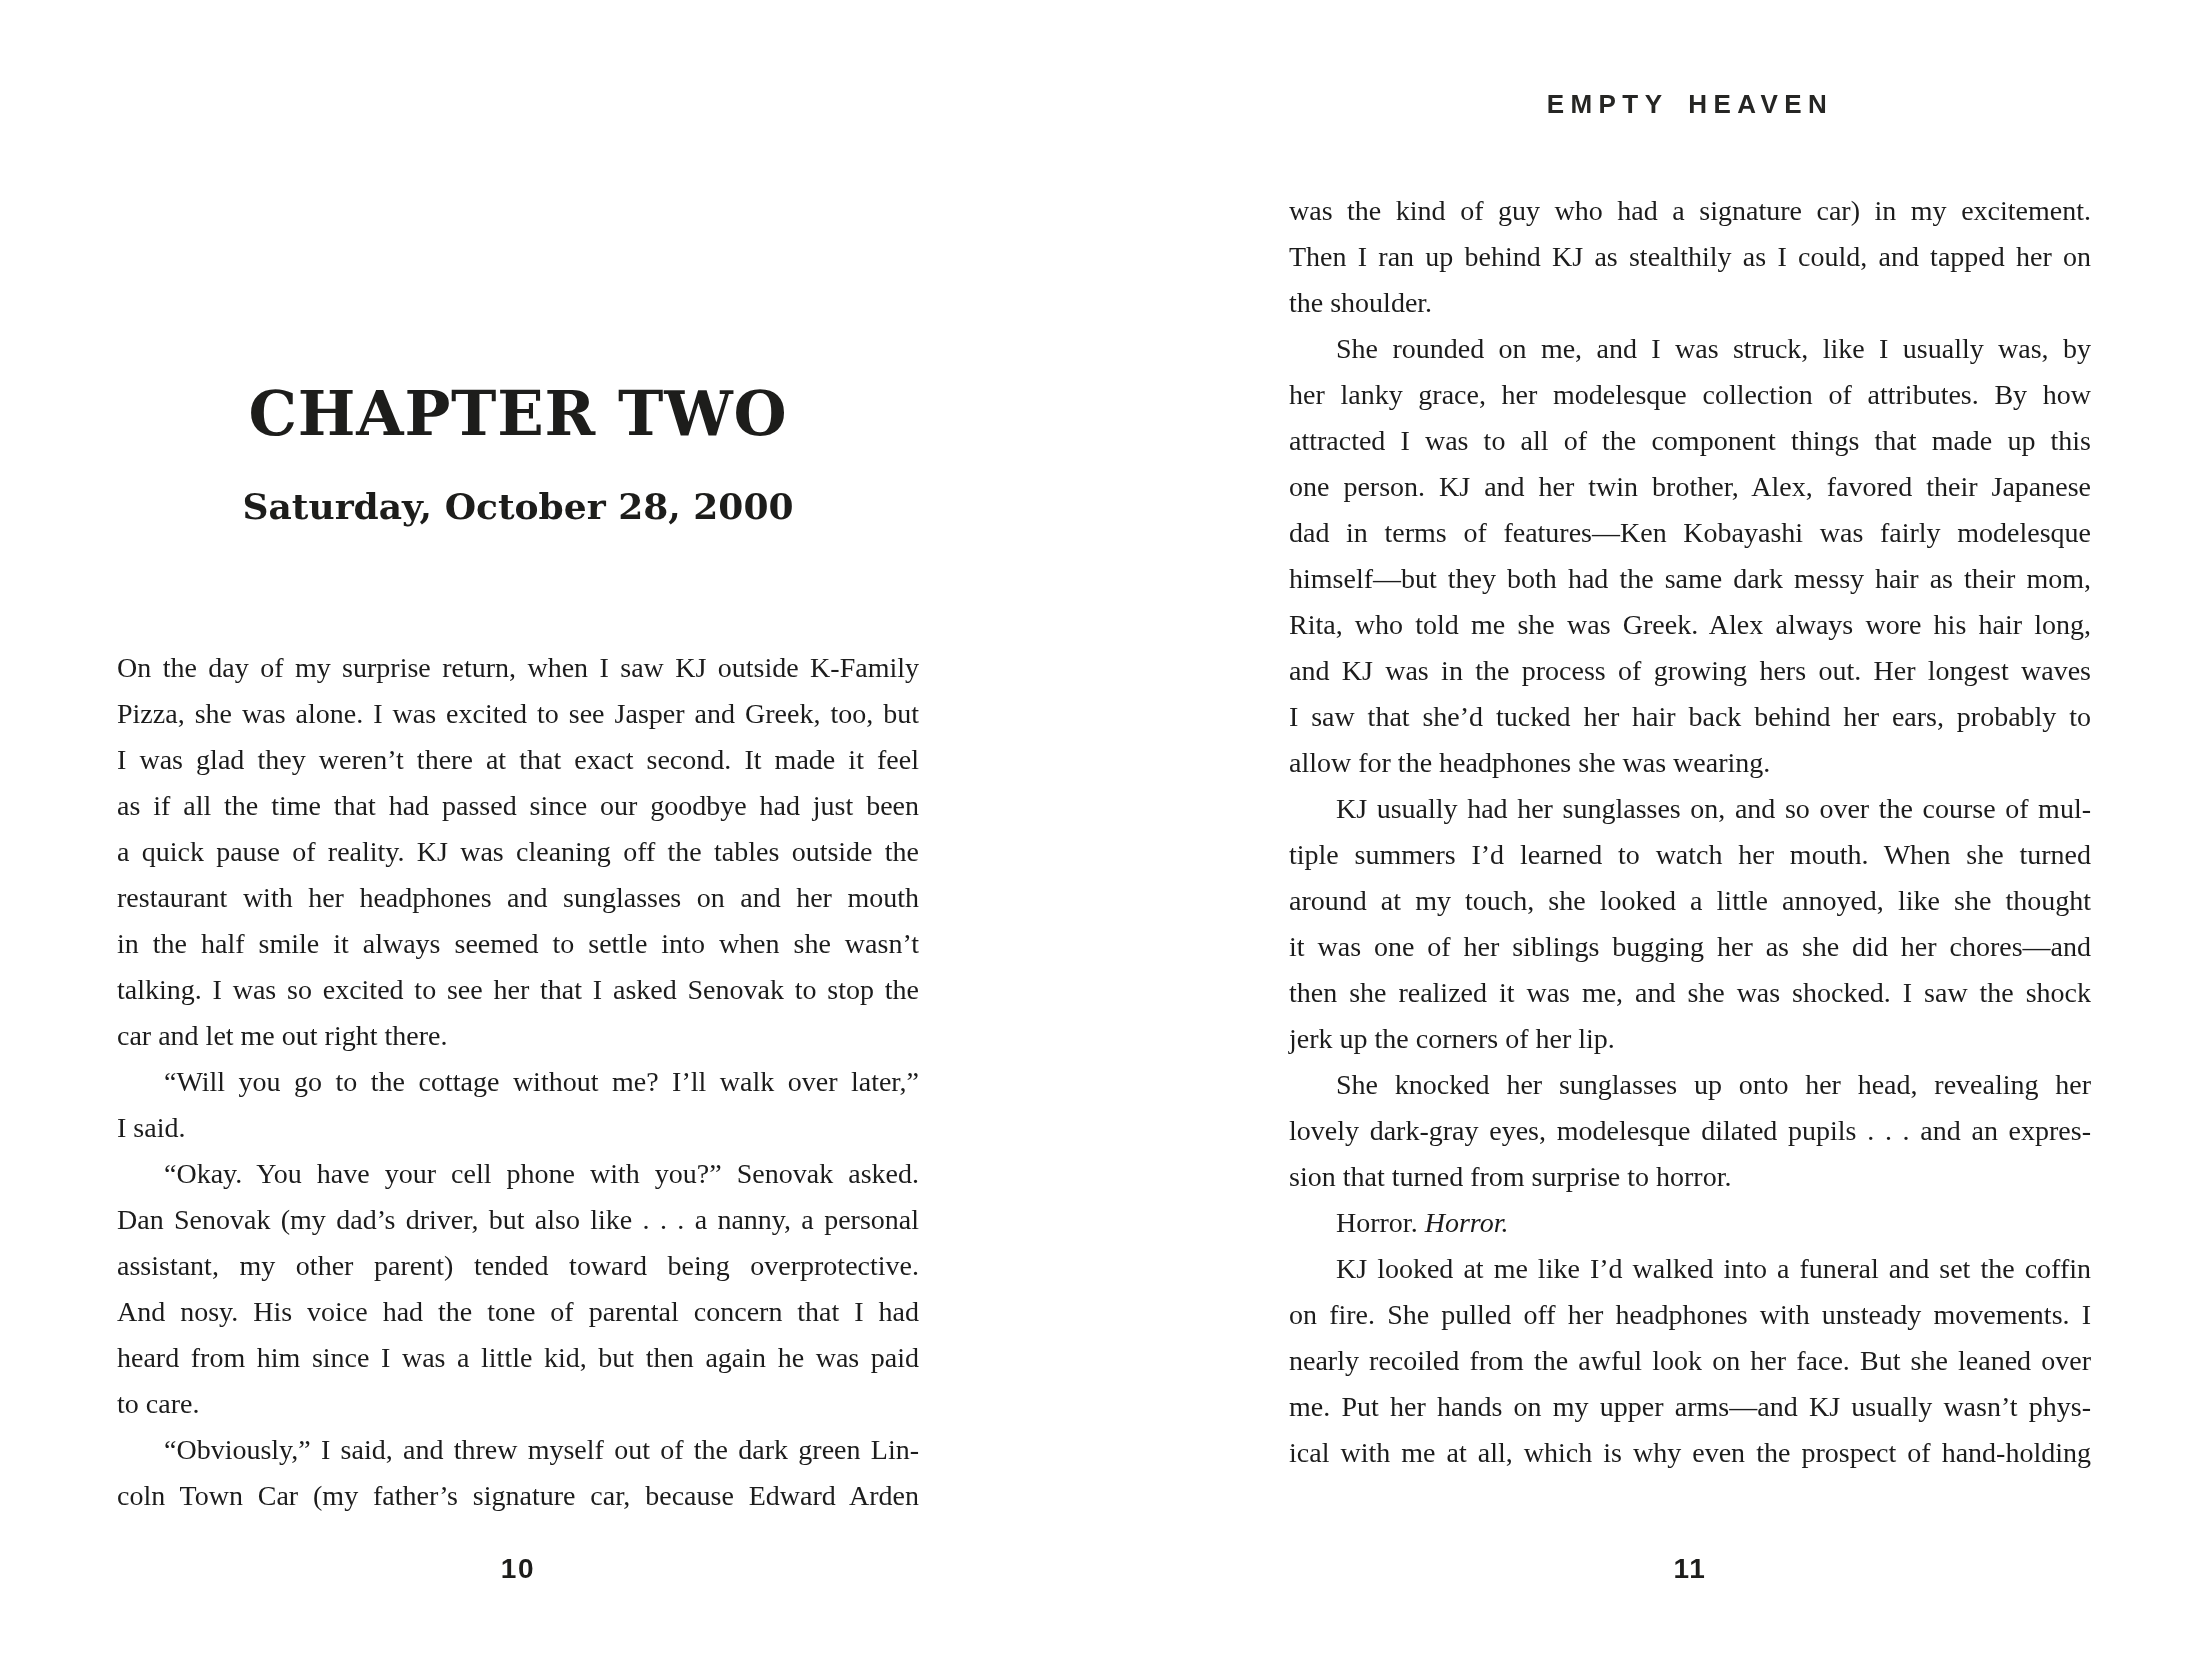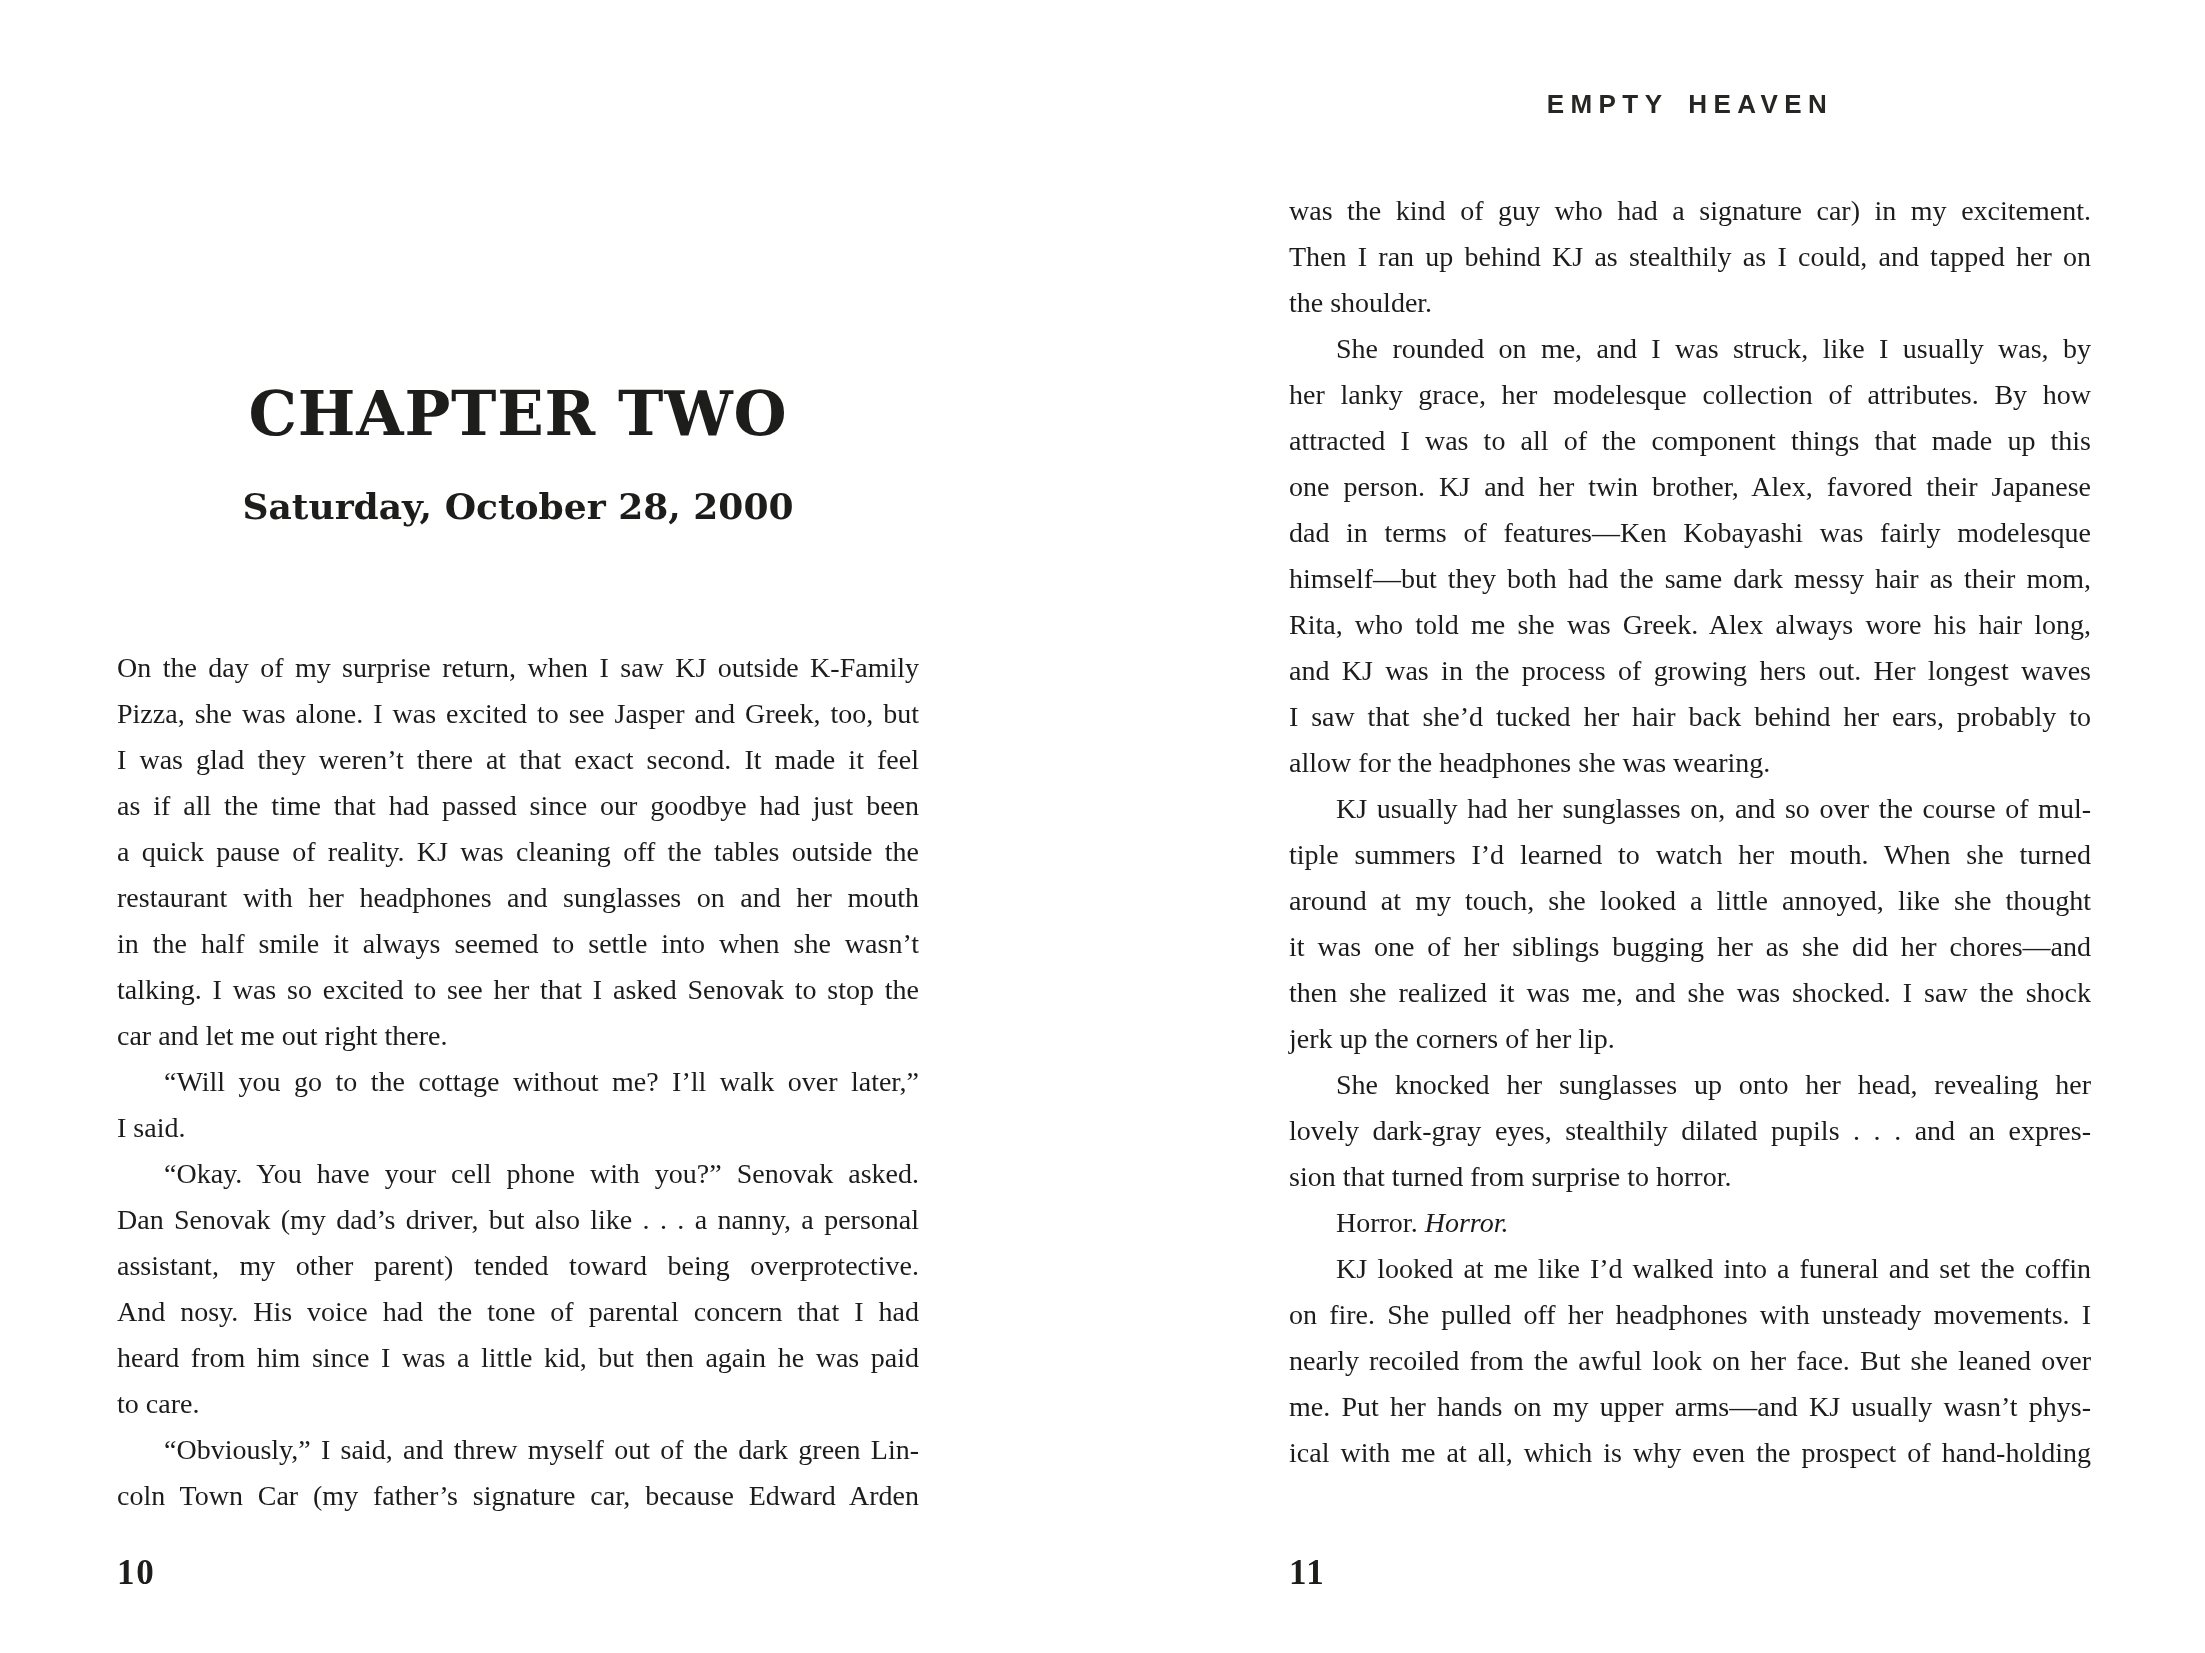--- a/index.html
+++ b/index.html
@@ -77,24 +77,24 @@
     white-space: normal;
   }
   .bodyline.lastline { text-align-last: left; }
   .bodyline.indent   { text-indent: 47px; }
   .bodyline em { font-style: italic; }
 
   .page-number {
     position: absolute;
     top: 1545px;
     width: 802px;
-    text-align: left;
-    font-family: Liberation Serif, serif;
+    text-align: center;
+    font-family: Liberation Sans, sans-serif;
     font-weight: bold;
-    font-size: 35px;
+    font-size: 28px;
     letter-spacing: 1.7px;
     color: #1d1d1b;
   }
   #page-left  .page-number { left: 117px; }
   #page-right .page-number { left: 186px; }
 </style>
 </head>
 <body>
 
 <div>
@@ -157,21 +157,21 @@
         <div class="paragraph">
           <div class="bodyline indent">KJ usually had her sunglasses on, and so over the course of mul-</div>
           <div class="bodyline">tiple summers I’d learned to watch her mouth. When she turned</div>
           <div class="bodyline">around at my touch, she looked a little annoyed, like she thought</div>
           <div class="bodyline">it was one of her siblings bugging her as she did her chores—and</div>
           <div class="bodyline">then she realized it was me, and she was shocked. I saw the shock</div>
           <div class="bodyline lastline">jerk up the corners of her lip.</div>
         </div>
         <div class="paragraph">
           <div class="bodyline indent">She knocked her sunglasses up onto her head, revealing her</div>
-          <div class="bodyline">lovely dark-gray eyes, stealthily dilated pupils . . . and an expres-</div>
+          <div class="bodyline">lovely dark-gray eyes, modelesque dilated pupils . . . and an expres-</div>
           <div class="bodyline lastline">sion that turned from surprise to horror.</div>
         </div>
         <div class="paragraph">
           <div class="bodyline indent lastline"><span>Horror. </span><em>Horror.</em></div>
         </div>
         <div class="paragraph">
           <div class="bodyline indent">KJ looked at me like I’d walked into a funeral and set the coffin</div>
           <div class="bodyline">on fire. She pulled off her headphones with unsteady movements. I</div>
           <div class="bodyline">nearly recoiled from the awful look on her face. But she leaned over</div>
           <div class="bodyline">me. Put her hands on my upper arms—and KJ usually wasn’t phys-</div>

